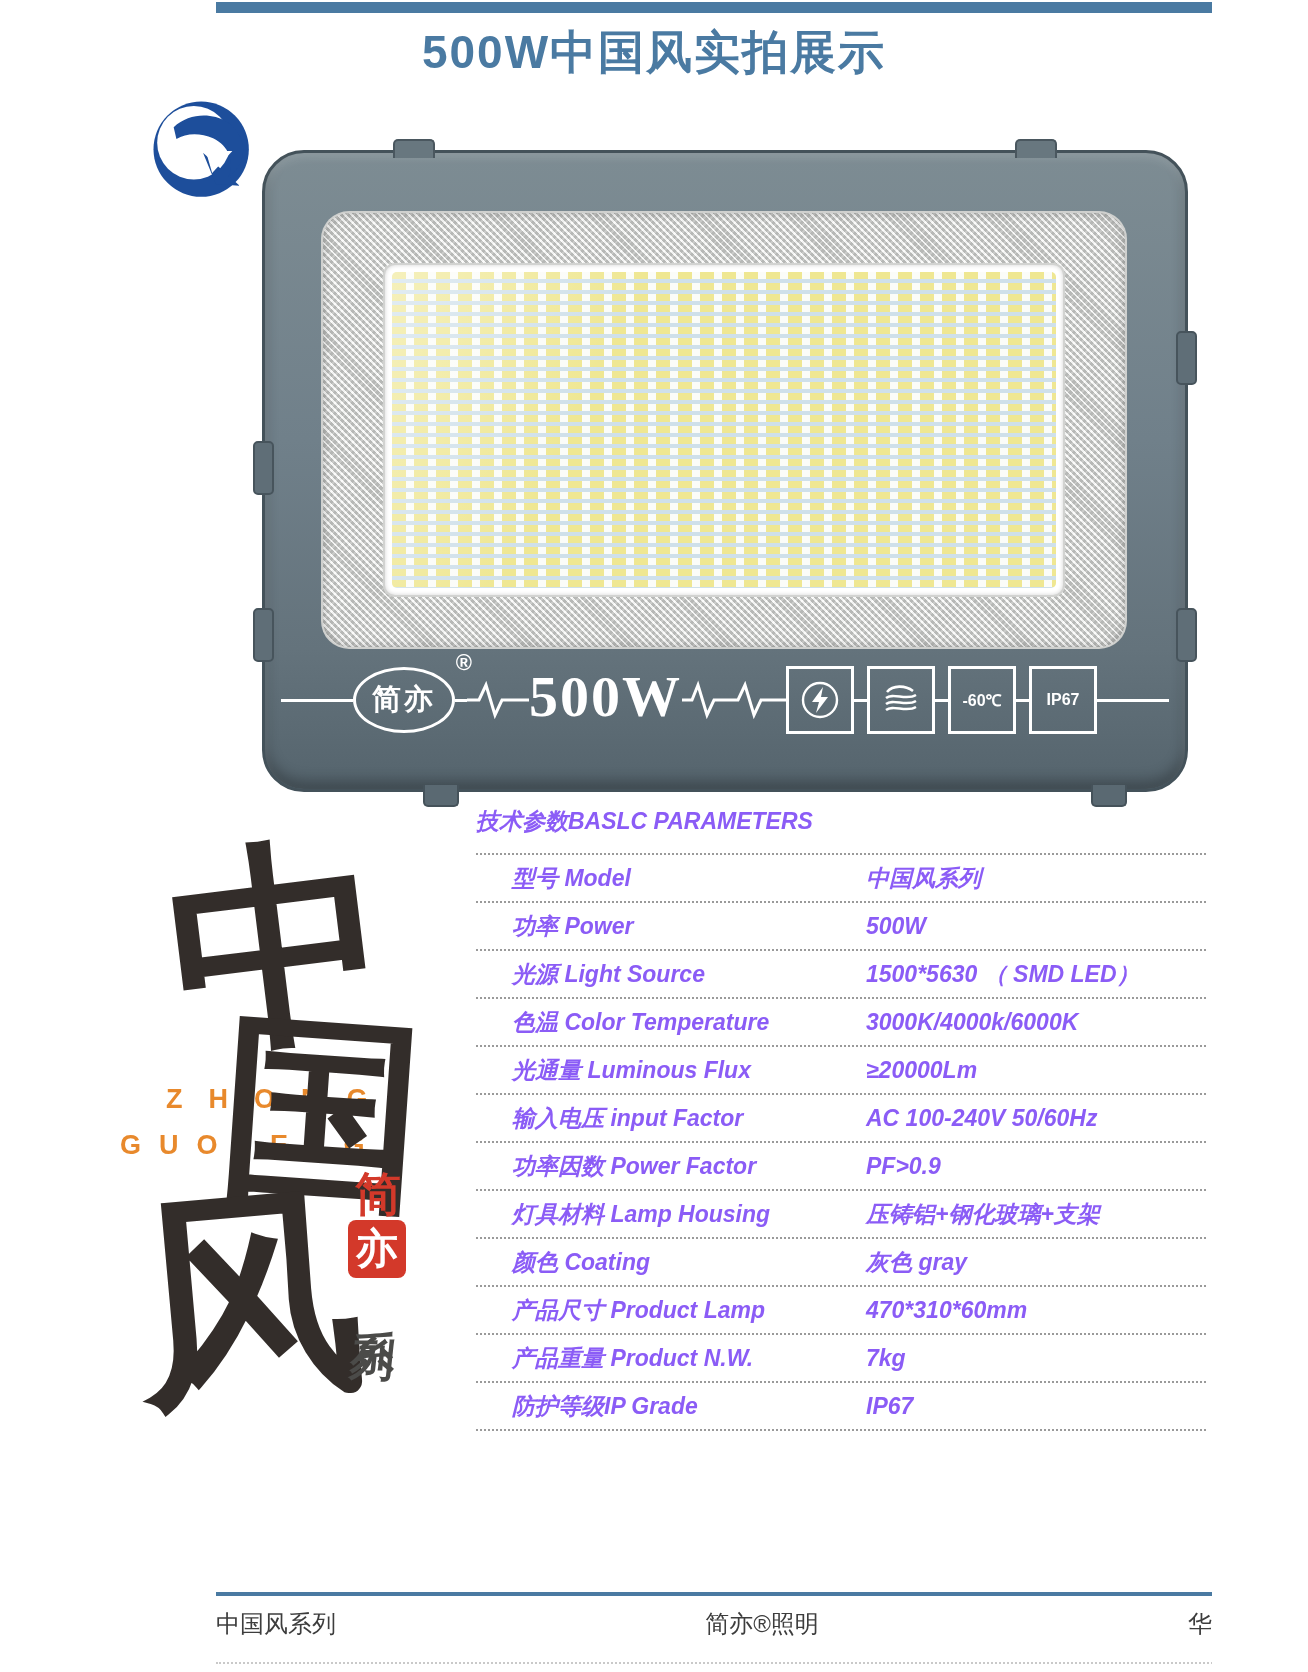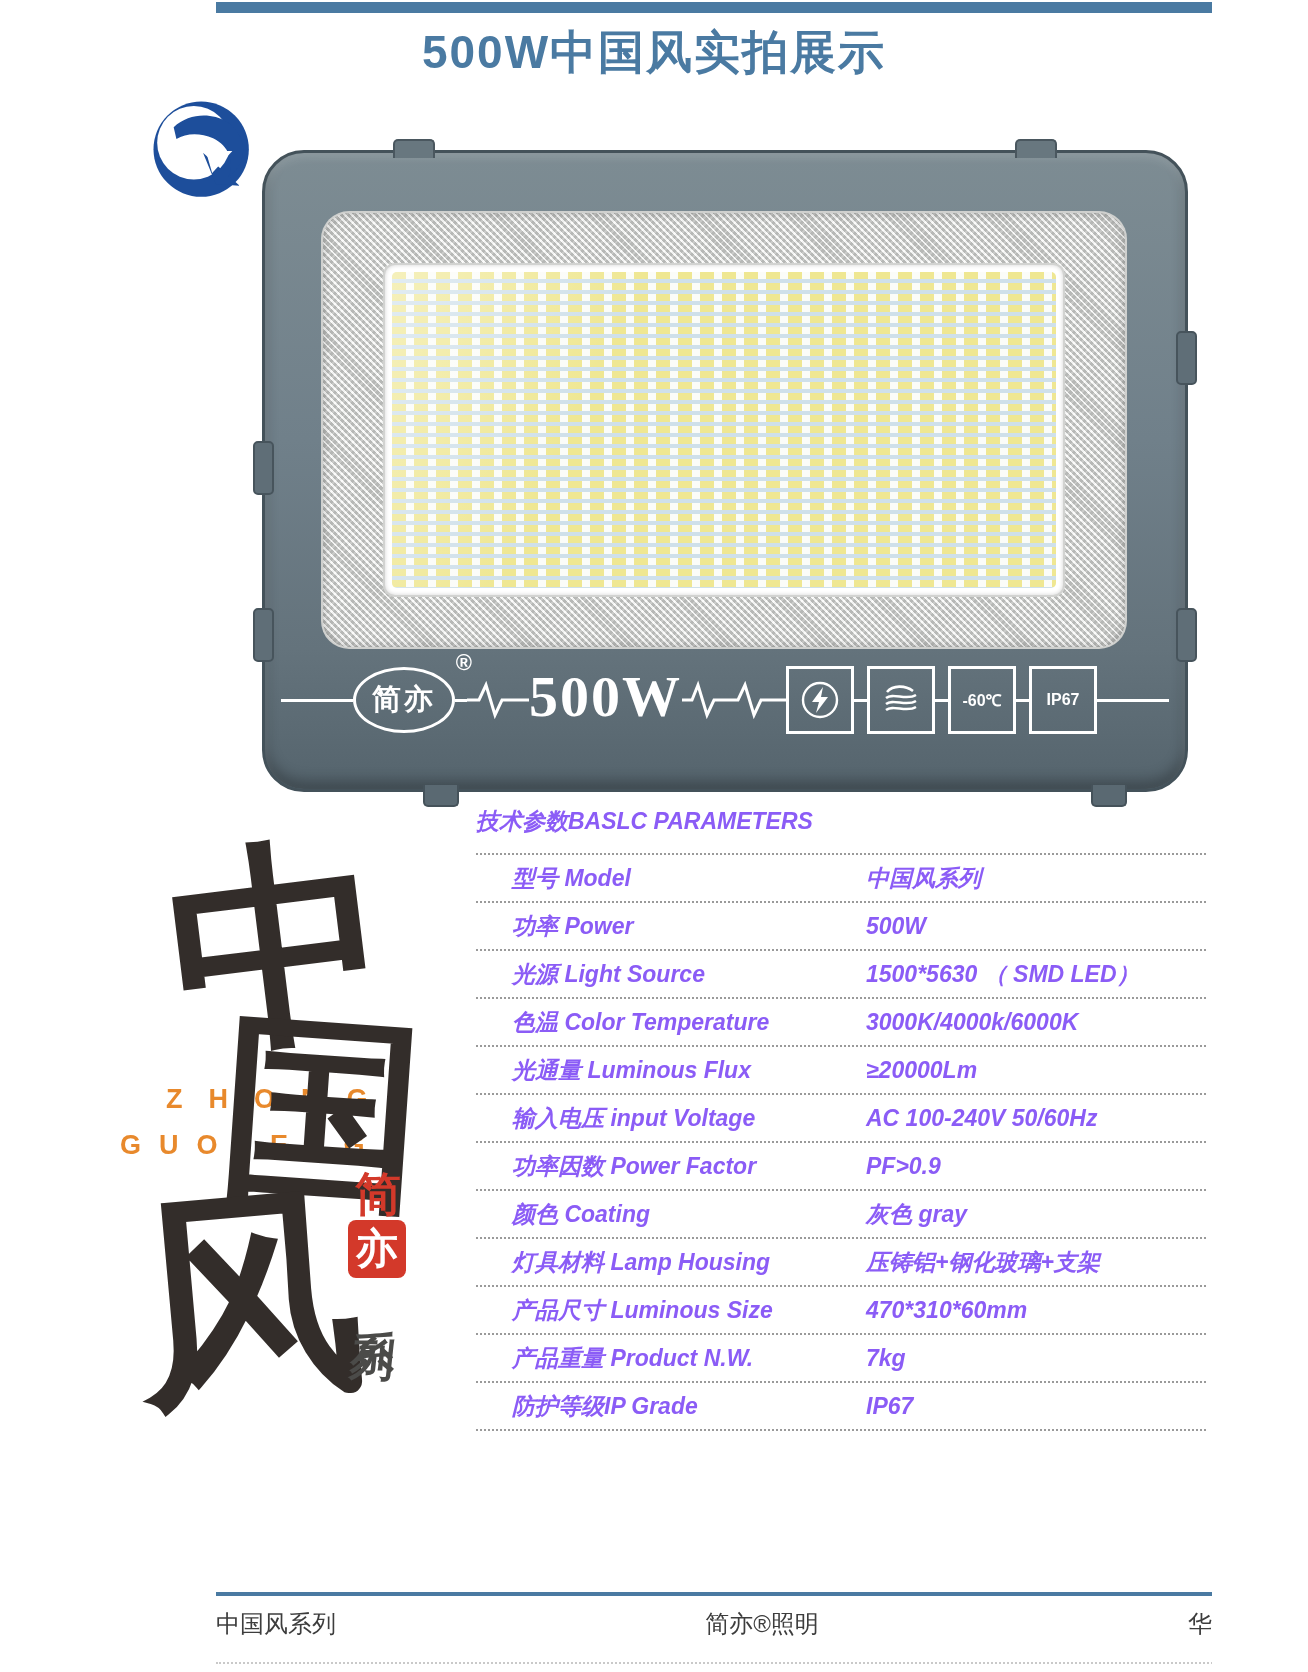--- a/index.html
+++ b/index.html
@@ -188,37 +188,37 @@
     </div>
     <div class="spec-row">
       <span class="spec-label">色温 Color Temperature</span>
       <span class="spec-value">3000K/4000k/6000K</span>
     </div>
     <div class="spec-row">
       <span class="spec-label">光通量 Luminous Flux</span>
       <span class="spec-value">≥20000Lm</span>
     </div>
     <div class="spec-row">
-      <span class="spec-label">输入电压 input Voltage</span>
+      <span class="spec-label">输入电压 input Factor</span>
       <span class="spec-value">AC 100-240V 50/60Hz</span>
     </div>
     <div class="spec-row">
       <span class="spec-label">功率因数 Power Factor</span>
       <span class="spec-value">PF&gt;0.9</span>
     </div>
     <div class="spec-row">
+      <span class="spec-label">灯具材料 Lamp Housing</span>
+      <span class="spec-value">压铸铝+钢化玻璃+支架</span>
+    </div>
+    <div class="spec-row">
       <span class="spec-label">颜色 Coating</span>
       <span class="spec-value">灰色 gray</span>
     </div>
     <div class="spec-row">
-      <span class="spec-label">灯具材料 Lamp Housing</span>
-      <span class="spec-value">压铸铝+钢化玻璃+支架</span>
-    </div>
-    <div class="spec-row">
-      <span class="spec-label">产品尺寸 Luminous Size</span>
+      <span class="spec-label">产品尺寸 Product Lamp</span>
       <span class="spec-value">470*310*60mm</span>
     </div>
     <div class="spec-row">
       <span class="spec-label">产品重量 Product N.W.</span>
       <span class="spec-value">7kg</span>
     </div>
     <div class="spec-row">
       <span class="spec-label">防护等级IP Grade</span>
       <span class="spec-value">IP67</span>
     </div>

